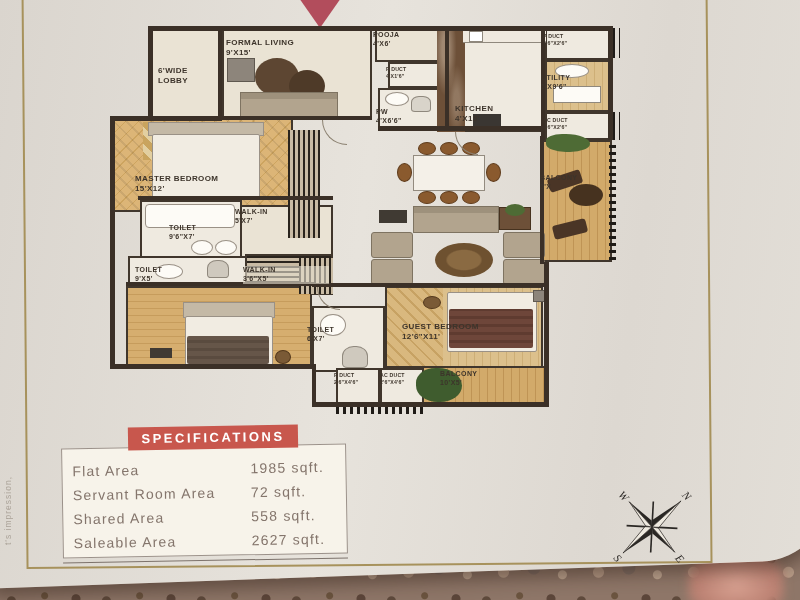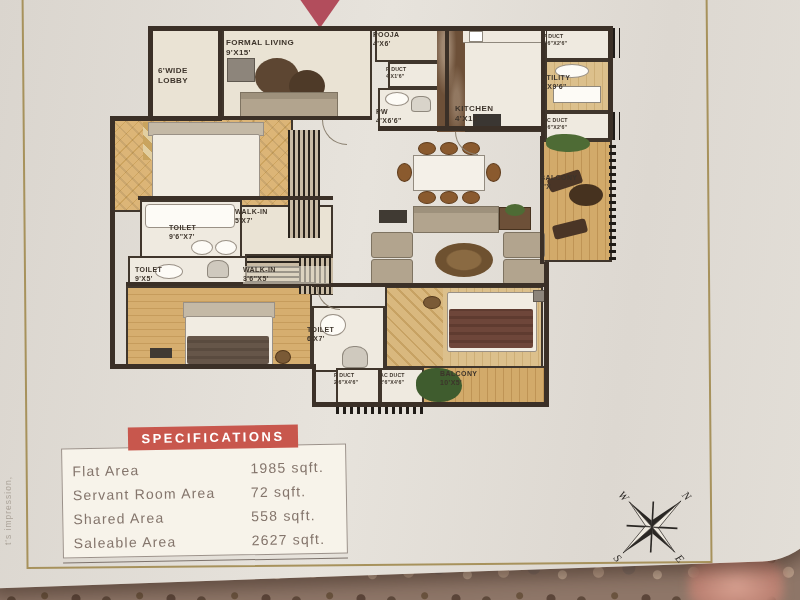--- a/index.html
+++ b/index.html
@@ -246,35 +246,41 @@
     <span class="dim">4'6"X2'6"</span></div>
   <div class="lbl" style="left:438px;top:48px;width:76px;">
     <span>UTILITY</span>
     <span class="dim">5'X9'6"</span></div>
   <div class="lbl sm" style="left:440px;top:91px;width:70px;">
     <span>AC DUCT</span>
     <span class="dim">4'6"X2'6"</span></div>
   <div class="lbl" style="left:437px;top:148px;width:70px;">
     <span>BALCONY</span>
     <span class="dim">5'X</span></div>
+  <div class="lbl lg" style="left:32px;top:148px;width:160px;">
+    <span>MASTER BEDROOM</span>
+    <span class="dim">15'X12'</span></div>
   <div class="lbl" style="left:132px;top:182px;width:82px;">
     <span>WALK-IN</span>
     <span class="dim">5'X7'</span></div>
   <div class="lbl" style="left:66px;top:198px;width:104px;">
     <span>TOILET</span>
     <span class="dim">9'6"X7'</span></div>
   <div class="lbl" style="left:32px;top:240px;width:84px;">
     <span>TOILET</span>
     <span class="dim">9'X5'</span></div>
   <div class="lbl" style="left:140px;top:240px;width:86px;background:rgba(234,227,212,.6);">
     <span>WALK-IN</span>
     <span class="dim">3'6"X5'</span></div>
   <div class="lbl" style="left:204px;top:300px;width:86px;">
     <span>TOILET</span>
     <span class="dim">6'X7'</span></div>
+  <div class="lbl lg" style="left:299px;top:296px;width:124px;">
+    <span>GUEST BEDROOM</span>
+    <span class="dim">12'6"X11'</span></div>
   <div class="lbl" style="left:337px;top:344px;width:104px;">
     <span>BALCONY</span>
     <span class="dim">10'X5'</span></div>
   <div class="lbl sm" style="left:231px;top:346px;width:46px;">
     <span>P DUCT</span>
     <span class="dim">2'6"X4'6"</span></div>
   <div class="lbl sm" style="left:277px;top:346px;width:46px;">
     <span>AC DUCT</span>
     <span class="dim">2'6"X4'6"</span></div>
 </div>

